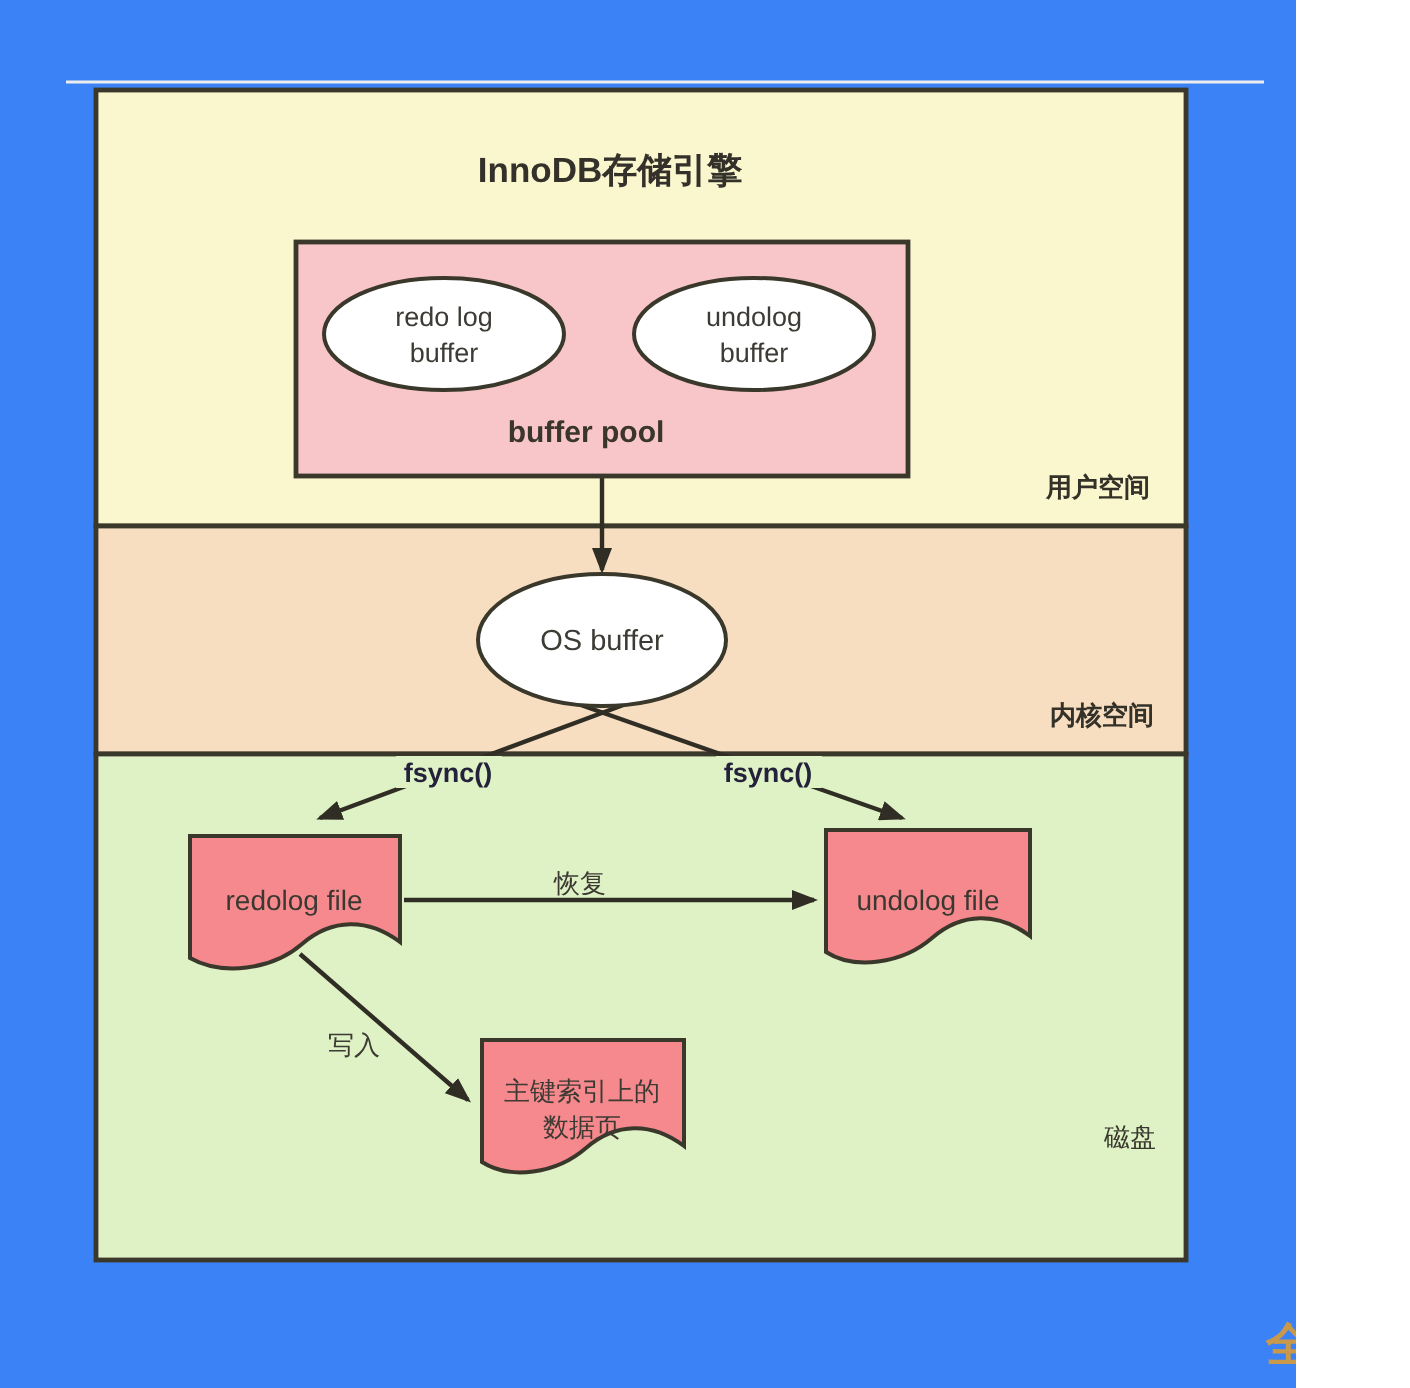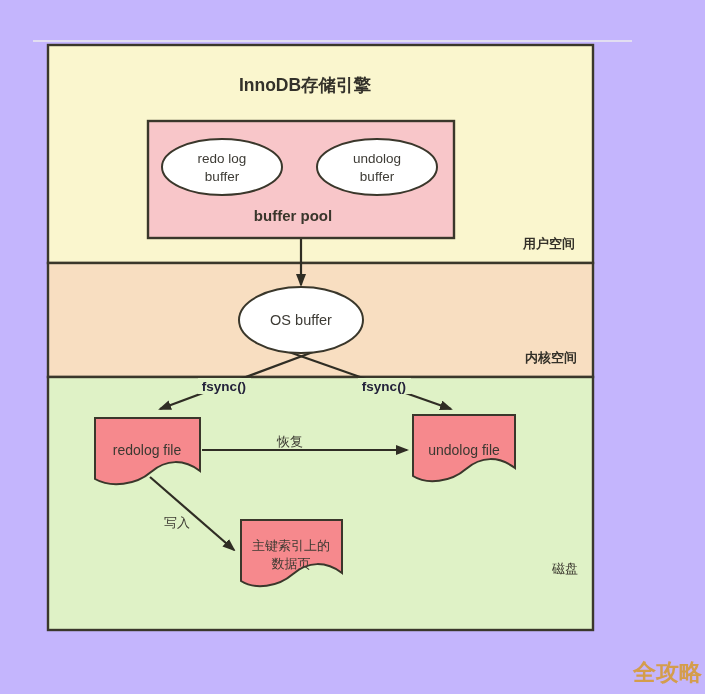--- a/index.html
+++ b/index.html
@@ -1,19 +1,19 @@
 <!DOCTYPE html>
 <html><head>
 <meta charset="utf-8">
 <style>
   html,body{margin:0;padding:0;background:#ffffff;}
   .canvas{
     position:relative;
-    width:705px;height:694px;
-    background:#c4b5fd;
+    width:648px;height:694px;
+    background:#3b82f6;
     font-family:"Liberation Sans","DejaVu Sans",sans-serif;
     overflow:hidden;
   }
   svg{position:absolute;left:0;top:0;}
   text{font-family:"Liberation Sans","DejaVu Sans",sans-serif;}
   .t-title{font-size:17.5px;font-weight:bold;fill:#33312a;}
   .t-band{font-size:13px;font-weight:bold;fill:#343129;}
   .t-band-n{font-size:13px;fill:#3a372e;}
   .t-node{font-size:13.5px;fill:#3d3b35;}
   .t-node-lg{font-size:14.5px;fill:#3d3b35;}

